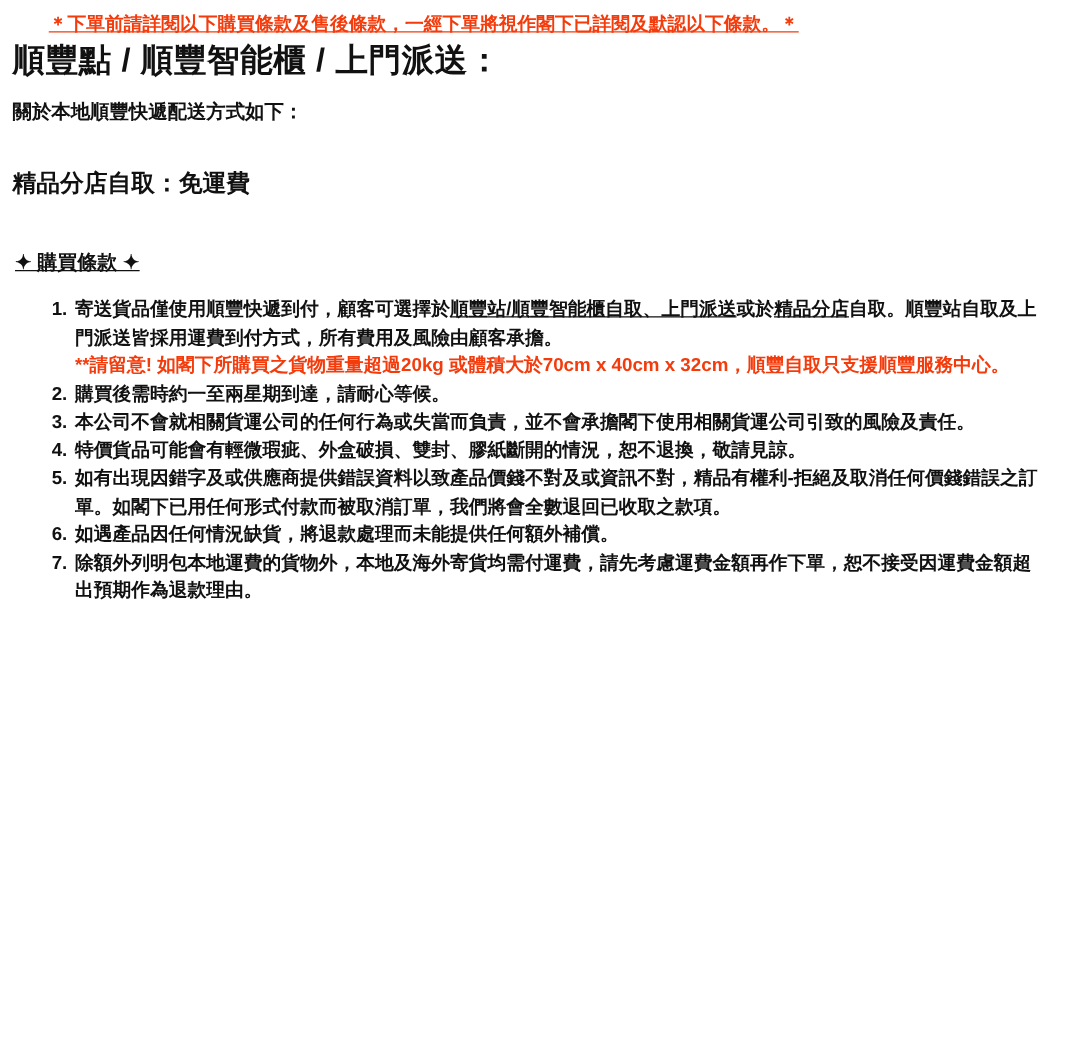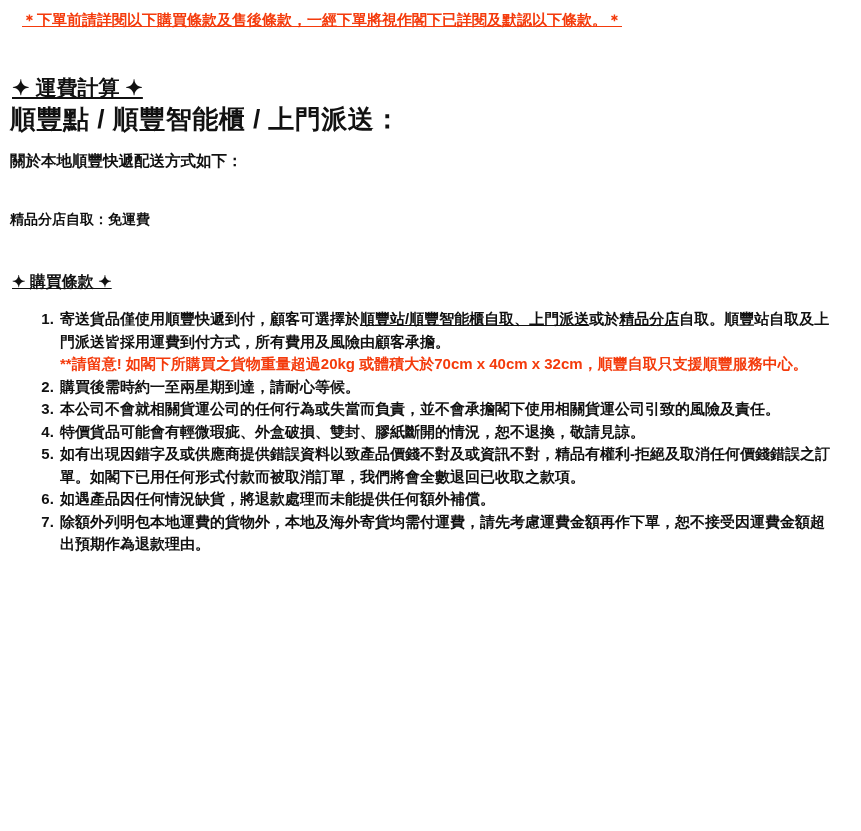--- a/index.html
+++ b/index.html
@@ -14,21 +14,21 @@
     font-family:"Liberation Sans",sans-serif;
     font-weight:bold;
     -webkit-font-smoothing:antialiased;
   }
   .page{padding:10px 26px 0 10px;}
 
   .notice{
     font-size:15px;line-height:19px;
     color:var(--accent-red,#f43b0c);
     text-decoration:underline;
-    margin:0 0 0 12px;
+    margin:0 0 0 29px;
   }
   .section-h1{
     font-size:21px;line-height:24px;
     text-decoration:underline;
     margin:47px 0 0 2px;
   }
   .sub-h{
     font-size:26px;line-height:30px;
     margin:4px 0 0 0;
     letter-spacing:0.5px;
@@ -56,22 +56,23 @@
     font-size:15.5px;line-height:17px;
     margin:0 0 19px 0;
   }
   ul.bullets li::marker{font-size:13px;}
   .fee-note{
     font-weight:normal;
     font-size:15px;line-height:19px;
     margin:30px 0 0 0;
   }
   .pickup-note{
-    font-size:14px;line-height:19px;
+    font-size:19px;line-height:19px;
     margin:39px 0 0 0;
+    font-family:Liberation Mono, monospace;
   }
   .section-h2{
     font-size:16px;line-height:20px;
     text-decoration:underline;
     margin:43px 0 16px 2px;
   }
   ol.terms{
     margin:11px 0 0 0;
     padding-left:48px;
     list-style:decimal;
@@ -87,21 +88,20 @@
     color:var(--accent-red,#f43b0c);
   }
 </style>
 </head>
 <body>
 
 <div class="page">
 
   <div class="notice">＊下單前請詳閱以下購買條款及售後條款，一經下單將視作閣下已詳閱及默認以下條款。＊</div>
 
-  <div class="section-h1">✦ 運費計算 ✦</div>
 
   <div class="sub-h">順豐點 / 順豐智能櫃 / 上門派送：</div>
 
 
 
   <div class="para-intro">關於本地順豐快遞配送方式如下：</div>
 
 
 
   <div class="pickup-note">精品分店自取：免運費</div>

